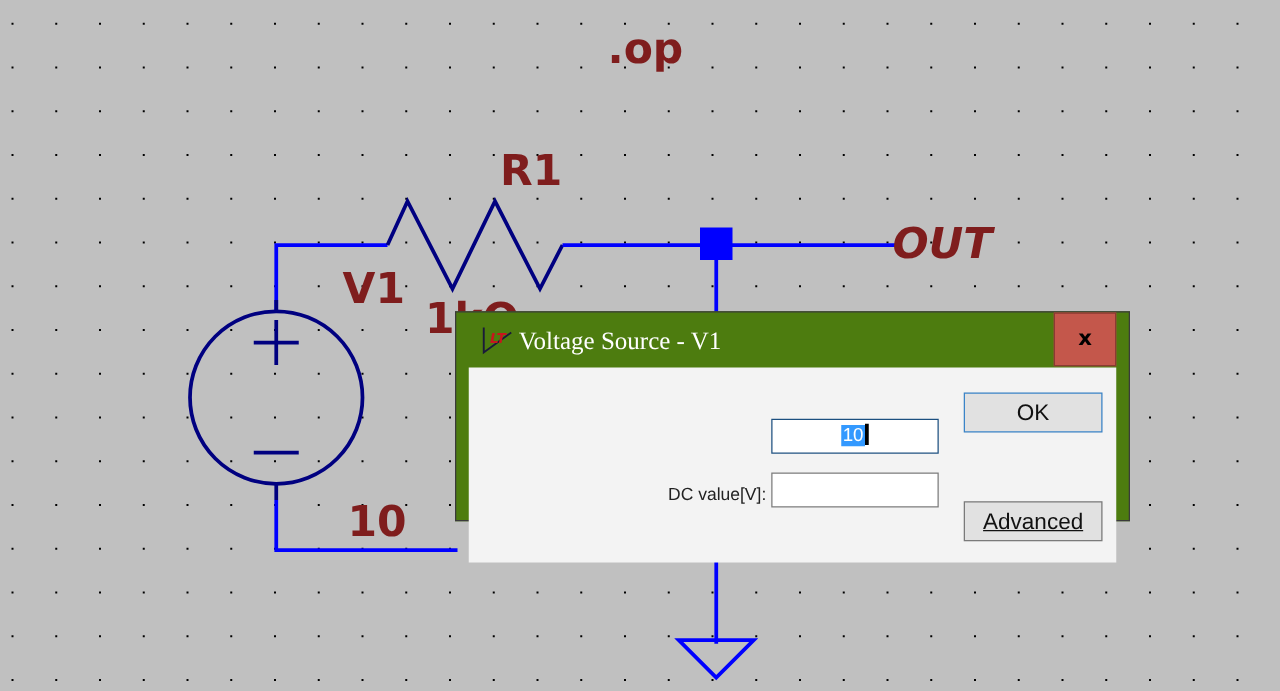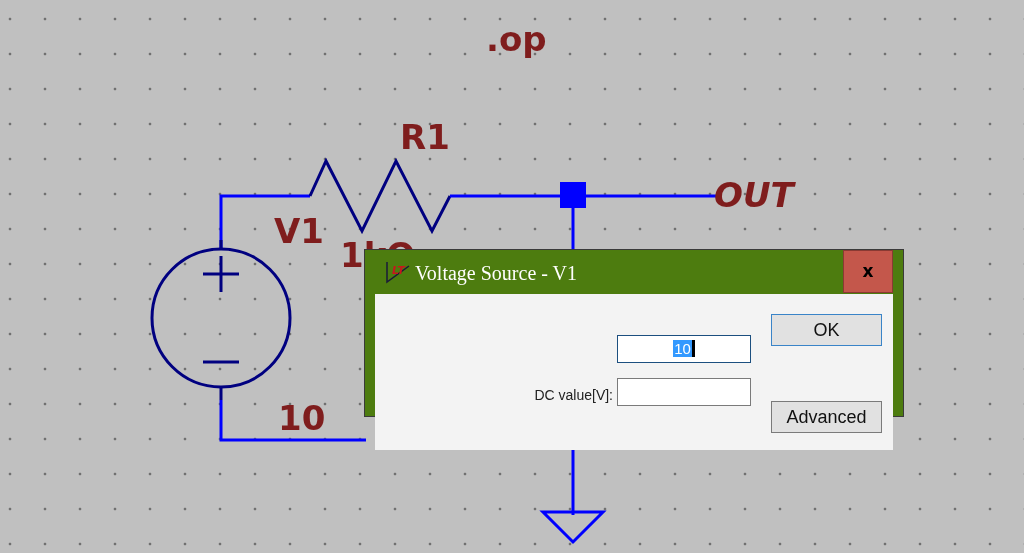--- a/index.html
+++ b/index.html
@@ -100,15 +100,15 @@
     <div class="close-btn">x</div>
   </div>
   <div class="content">
     <span class="field-label" style="left:18px;top:49px;margin-top:44px;">DC value[V]:</span>
     <div class="field focused" style="left:242px;top:41px;">
       <span class="sel">10</span><span class="caret"></span>
     </div>
     <div class="field" style="left:242px;top:84px;"></div>
 
     <div class="btn default" style="left:396px;top:20px;">OK</div>
-    <div class="btn" style="left:396px;top:107px;">Advanced</div>
+    <div class="btn" style="left:396px;top:107px;text-decoration:underline;">Advanced</div>
   </div>
 </div>
 
 </body></html>

